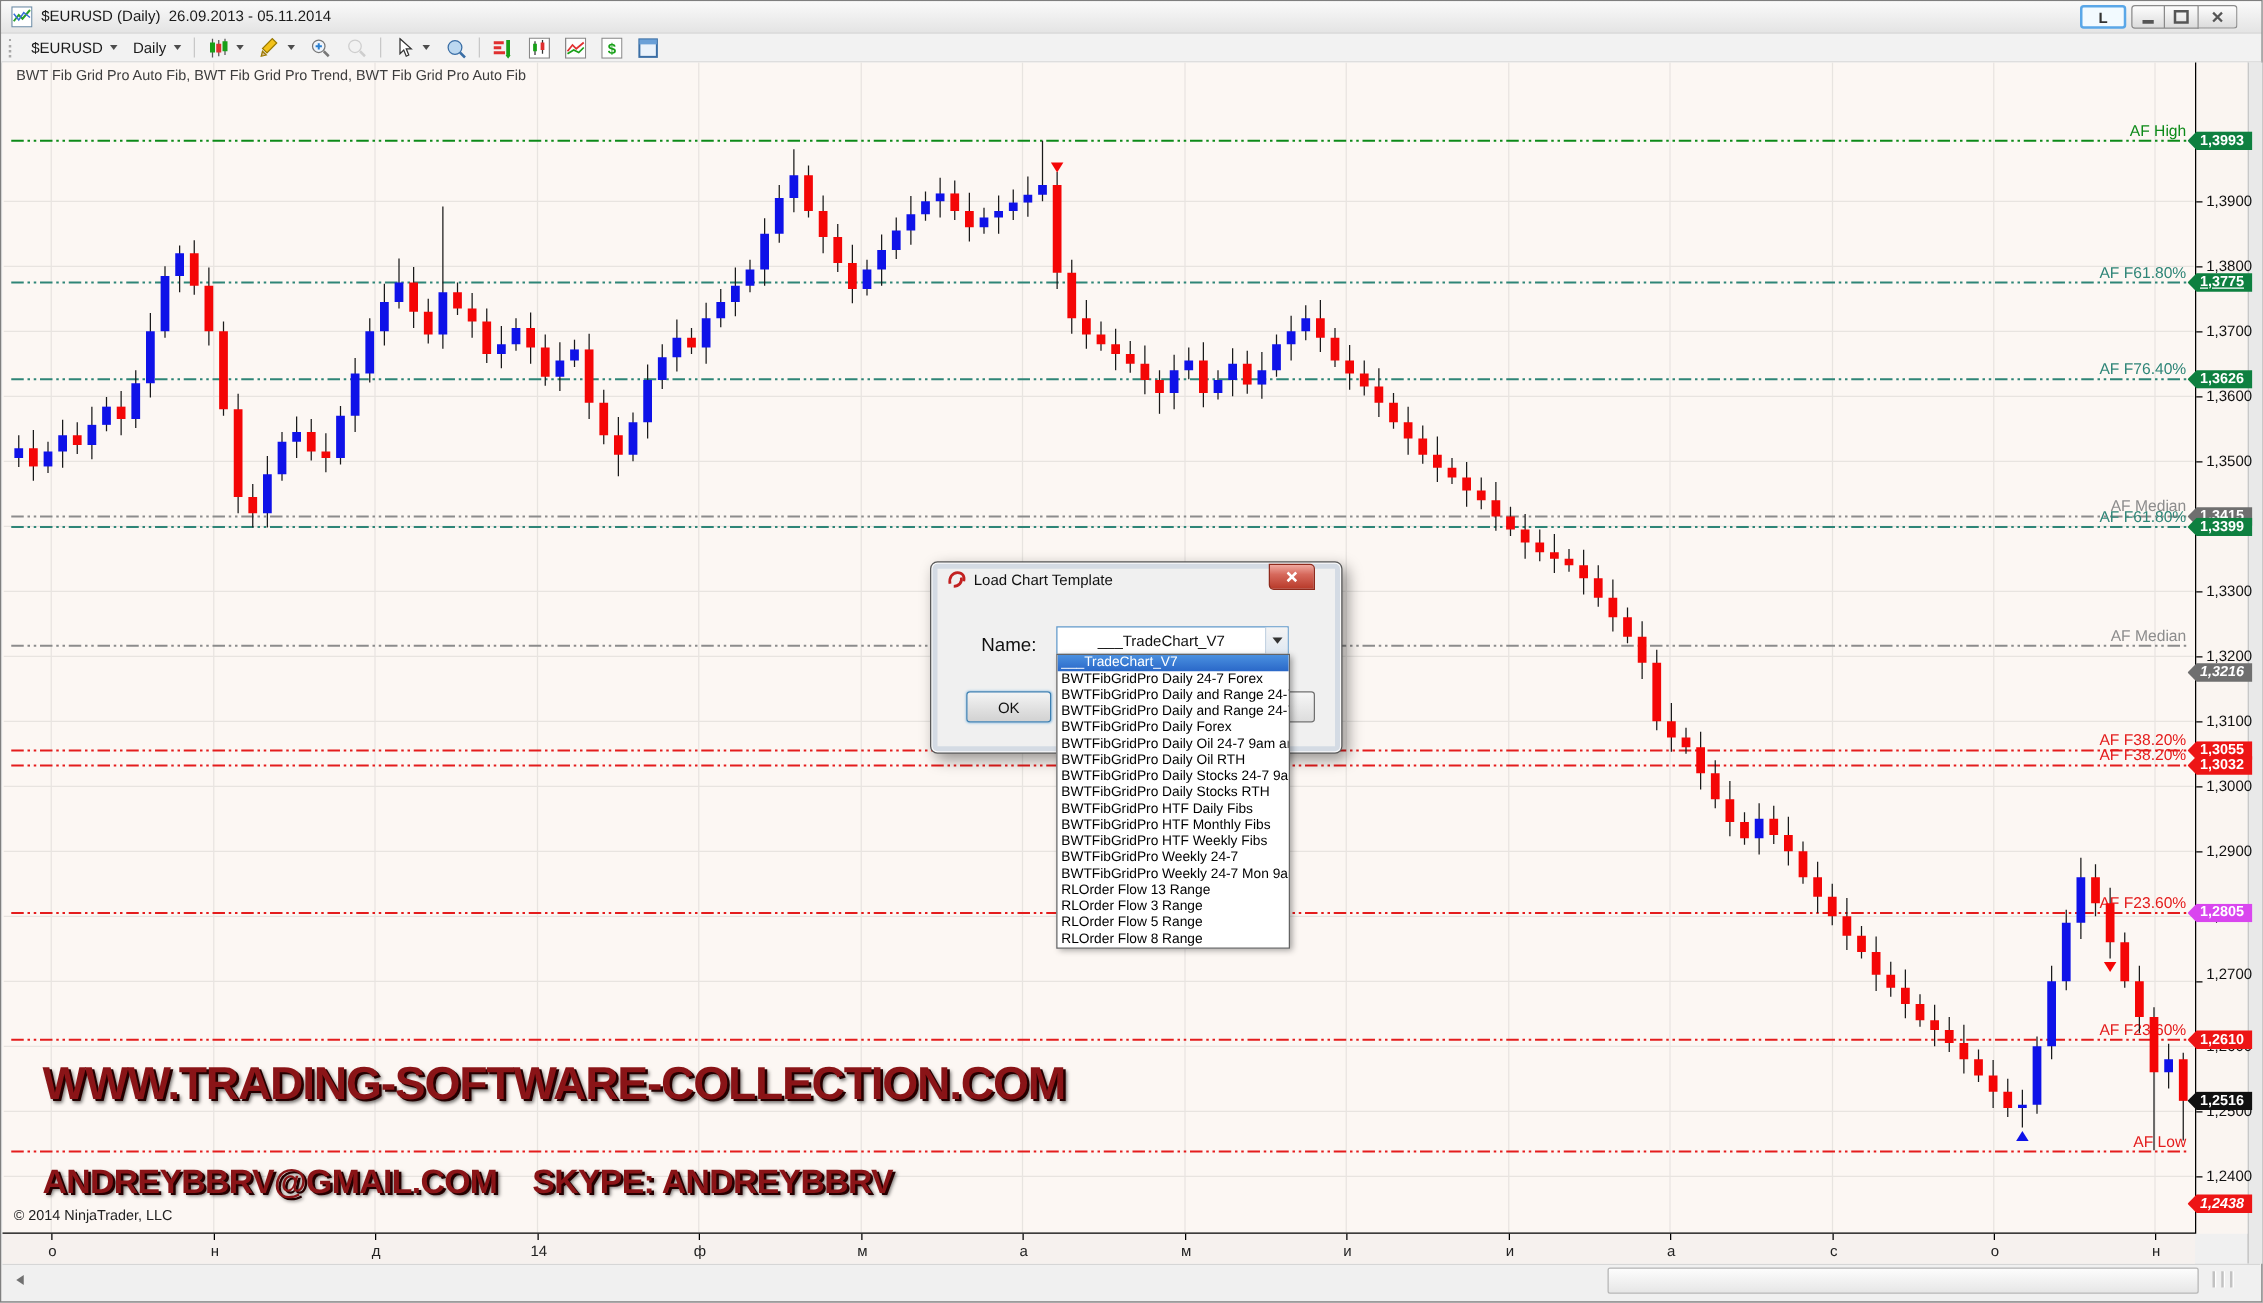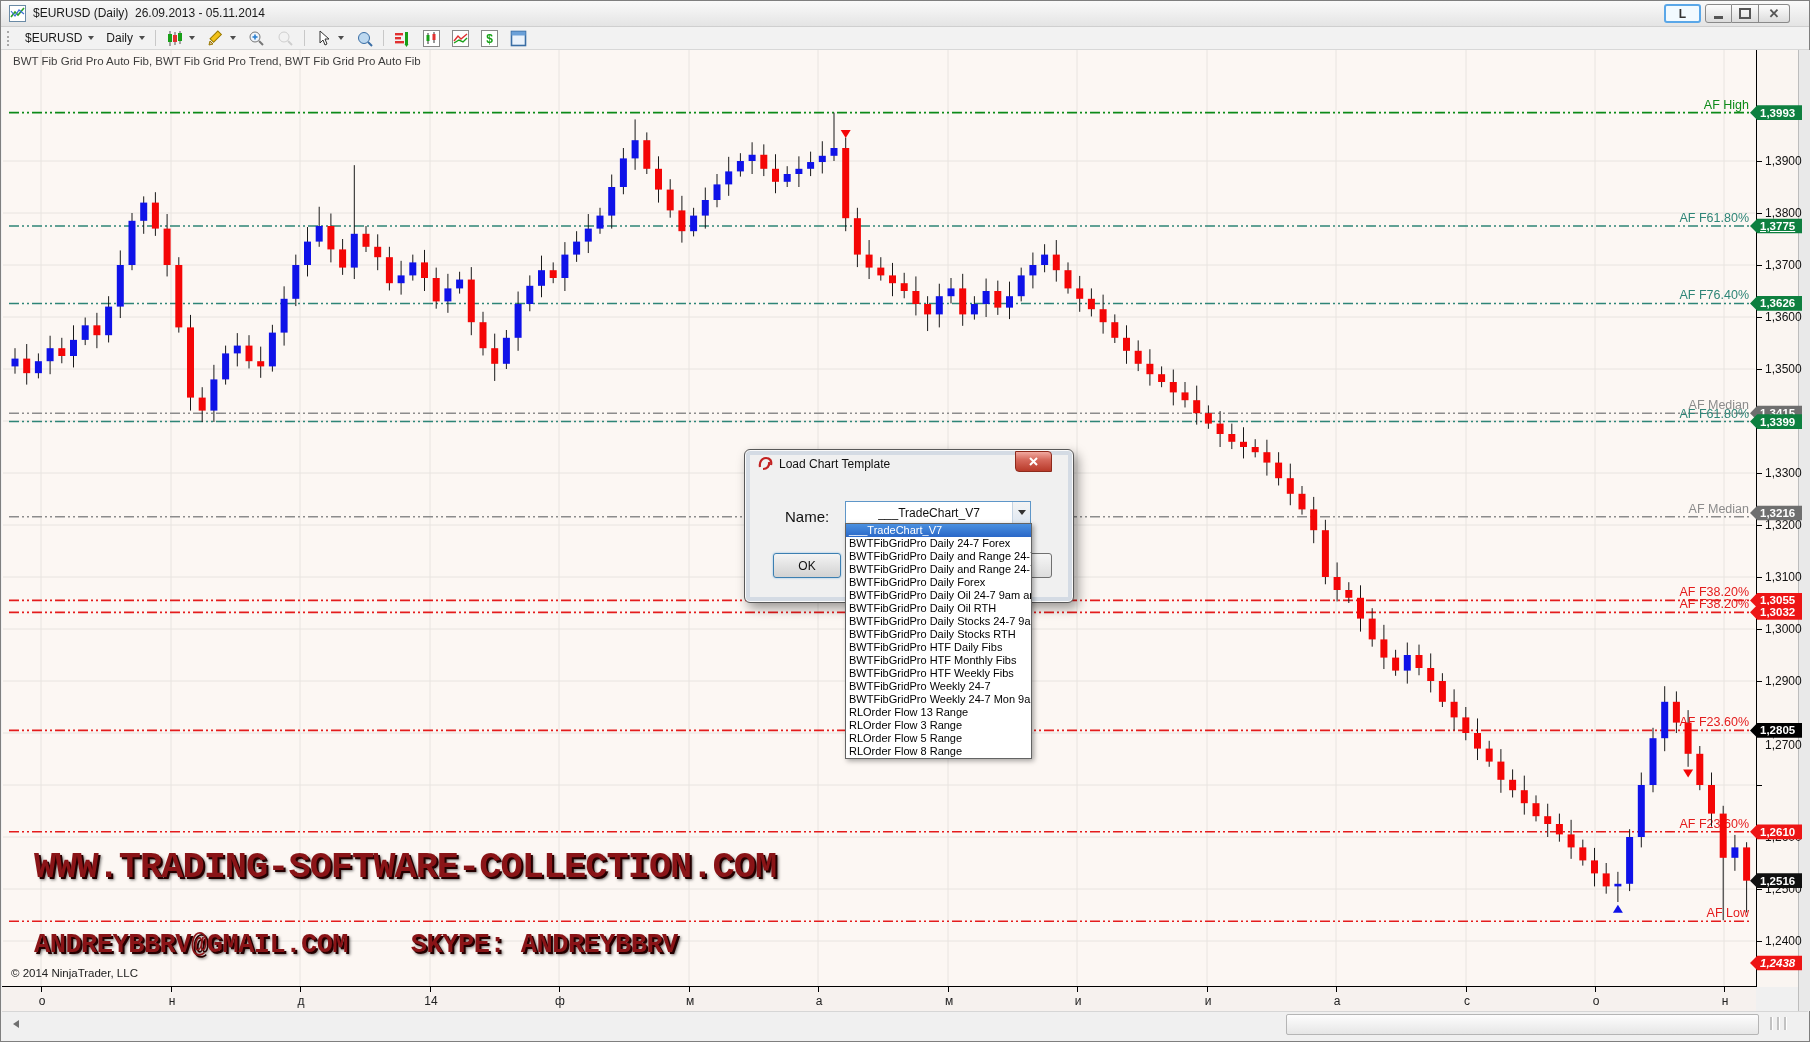--- a/index.html
+++ b/index.html
@@ -31,21 +31,21 @@
     border-top:4px solid #4d4d4d;margin-left:2px;}
   .tsep{width:1px;height:16px;background:#c8c8c8;margin:0 4px;}
   .ticon{width:17px;height:17px;display:block;}
   .dim{opacity:.4;}
   
   .chart-bg{position:absolute;left:1px;top:49px;width:1754px;height:937px;background:#fcf7f3;}
   svg.plot{position:absolute;left:0;top:0;width:1810px;height:1042px;pointer-events:none;}
   .indicator-label{position:absolute;left:12px;top:54px;font-size:11.5px;color:#3d3d3d;z-index:3;}
   .copyright{position:absolute;left:10px;top:966px;font-size:11.5px;color:#222;z-index:3;}
   .watermark{position:absolute;left:33px;top:844px;z-index:4;pointer-events:none;
-    font-family:Liberation Mono, monospace;font-weight:bold;color:#8a1417;white-space:pre;
+    font-family:Liberation Sans, sans-serif;font-weight:bold;color:#8a1417;white-space:pre;
     text-shadow:2px 2px 0 #240000,3px 3px 3px rgba(0,0,0,.55);}
   .wm1{font-size:37px;letter-spacing:-1px;line-height:44px;}
   .wm2{font-size:27px;letter-spacing:-0.5px;line-height:32px;}
   
   .price-axis{position:absolute;left:1755px;top:49px;width:41px;height:937px;
     border-left:1px solid #000;background:#faf5f1;z-index:2;}
   .ptick{position:absolute;left:0;width:5px;height:1px;background:#000;}
   .plabel{position:absolute;left:8px;font-size:12px;color:#111;}
   .badge{position:absolute;left:-7px;width:52px;height:16px;line-height:16px;color:#fff;
     font-size:11.5px;font-weight:bold;padding-left:10px;box-sizing:border-box;
@@ -603,36 +603,36 @@
       <div class="plabel" style="top: 468px;">1,3200</div>
       <div class="ptick" style="top: 527px;"></div>
       <div class="plabel" style="top: 520px;">1,3100</div>
       <div class="ptick" style="top: 579px;"></div>
       <div class="plabel" style="top: 572px;">1,3000</div>
       <div class="ptick" style="top: 631px;"></div>
       <div class="plabel" style="top: 624px;">1,2900</div>
       <div class="ptick" style="top: 683px;"></div>
       <div class="plabel" style="top: 676px;">1,2800</div>
       <div class="ptick" style="top: 735px;"></div>
-      <div class="plabel" style="top: 688px;">1,2700</div>
+      <div class="plabel" style="top: 722px;">1,2700</div>
       <div class="ptick" style="top: 787px;"></div>
       <div class="plabel" style="top: 780px;">1,2600</div>
       <div class="ptick" style="top: 839px;"></div>
       <div class="plabel" style="top: 832px;">1,2500</div>
       <div class="ptick" style="top: 891px;"></div>
       <div class="plabel" style="top: 884px;">1,2400</div>
       <div class="badge" style="top: 54.64px; background: rgb(14, 128, 64);">1,3993</div>
       <div class="badge" style="top: 168px; background: rgb(14, 128, 64); text-decoration: underline;">1,3775</div>
       <div class="badge" style="top: 245.48px; background: rgb(14, 128, 64);">1,3626</div>
       <div class="badge" style="top: 355.2px; background: rgb(111, 111, 111);">1,3415</div>
       <div class="badge" style="top: 363.52px; background: rgb(14, 128, 64);">1,3399</div>
-      <div class="badge" style="top: 455px; background: rgb(111, 111, 111);">1,3216</div>
+      <div class="badge" style="top: 480px; background: rgb(111, 111, 111); font-style: italic;">1,3216</div>
       <div class="badge" style="top: 542.4px; background: rgb(237, 21, 21);">1,3055</div>
       <div class="badge" style="top: 554.36px; background: rgb(237, 21, 21);">1,3032</div>
-      <div class="badge" style="top: 672.4px; background: #000000;">1,2805</div>
+      <div class="badge" style="top: 672.4px; background: #d946ef;">1,2805</div>
       <div class="badge" style="top: 773.8px; background: rgb(237, 21, 21);">1,2610</div>
       <div class="badge" style="top: 822.68px; background: rgb(16, 16, 16);">1,2516</div>
       <div class="badge" style="top: 905px; background: rgb(237, 21, 21); font-style: italic;">1,2438</div>
     </div>
   <div class="right-strip"></div>
   <div class="time-axis" id="timeAxis">
       <div class="mtick" style="left: 39px;"></div>
       <div class="mlabel" style="left: 40px;">о</div>
       <div class="mtick" style="left: 169px;"></div>
       <div class="mlabel" style="left: 170px;">н</div>

